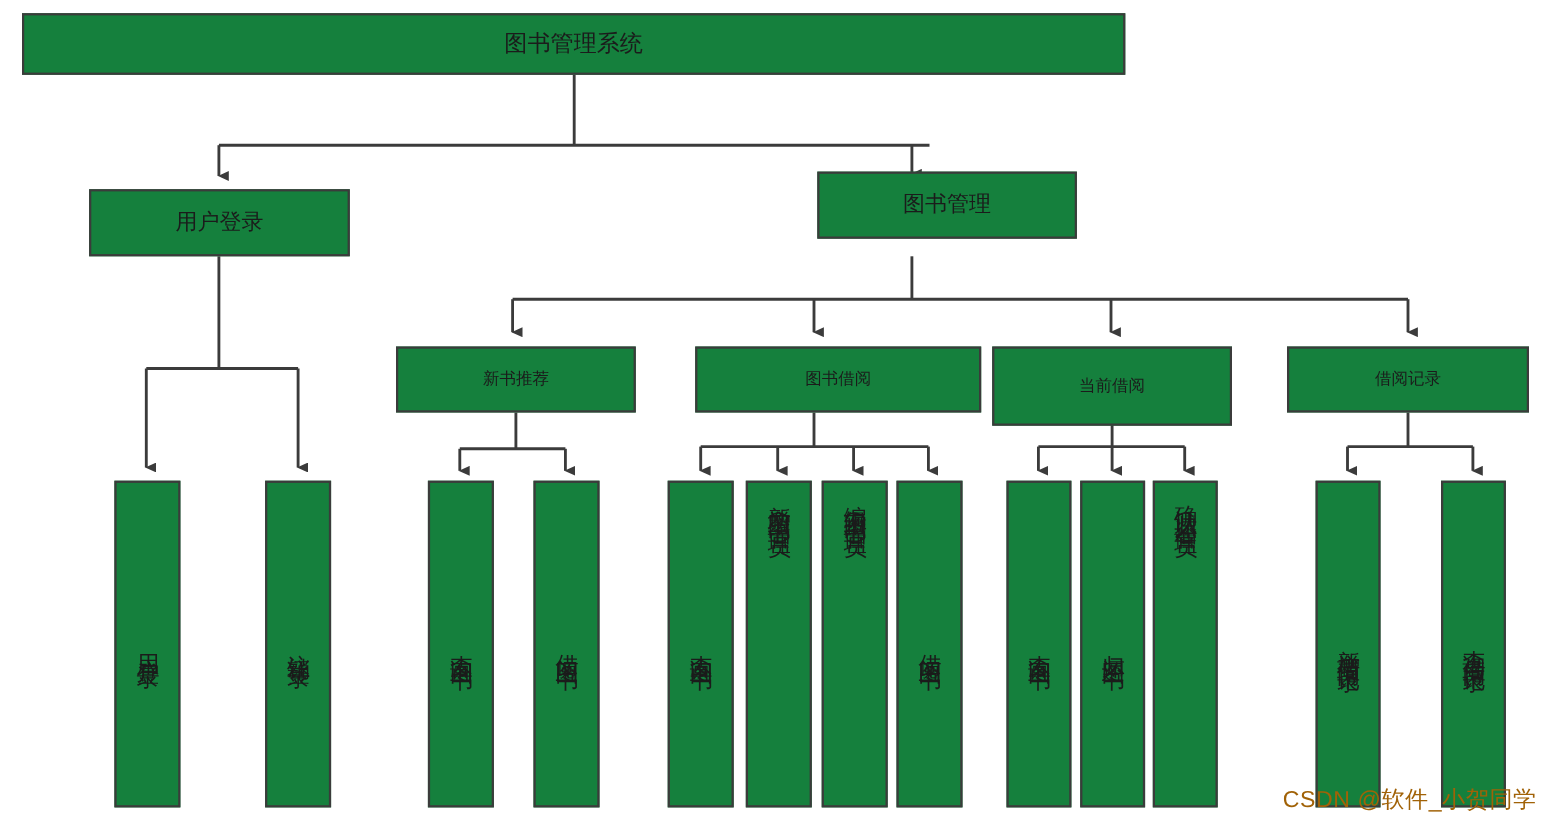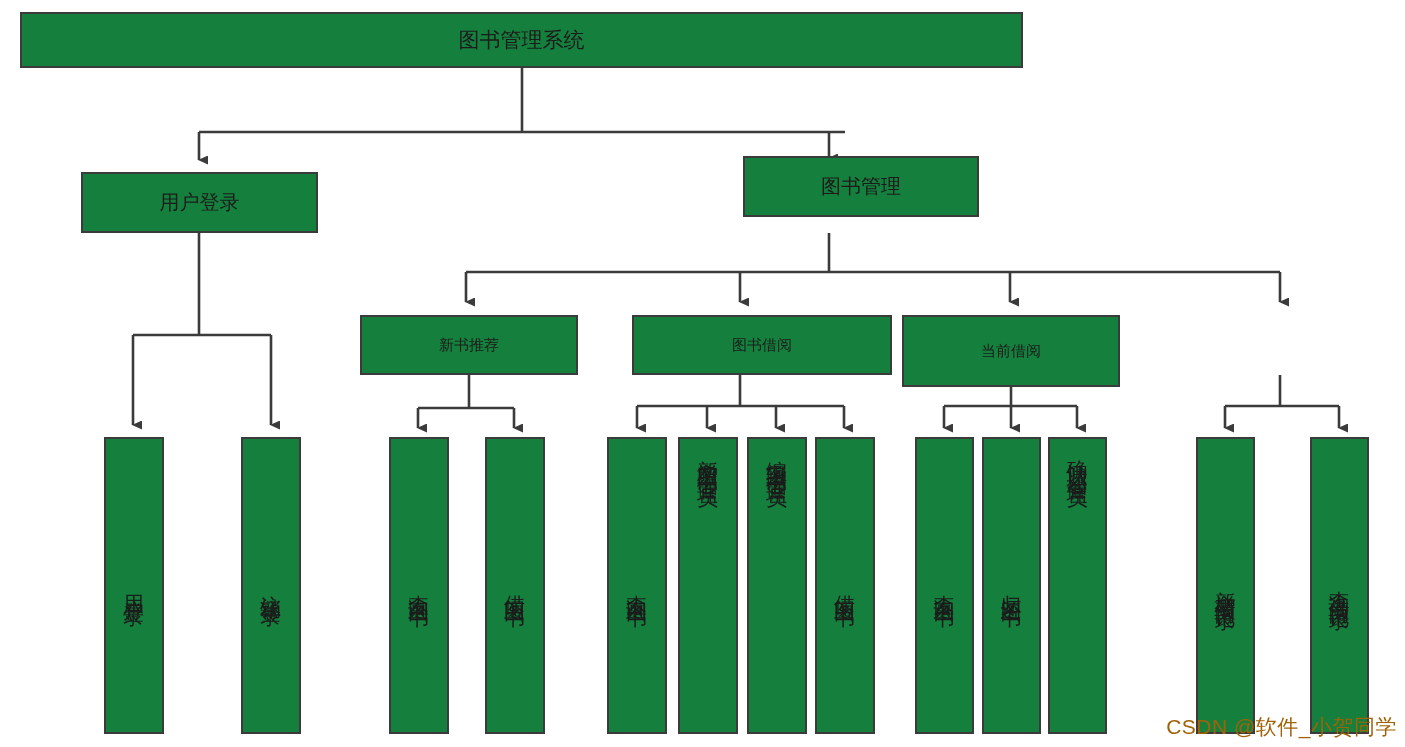--- a/index.html
+++ b/index.html
@@ -117,20 +117,23 @@
 
   <div class="node lvl2" style="left:360px;top:315px;width:218px;height:60px;">
     <span class="node-label">新书推荐</span>
   </div>
   <div class="node lvl2" style="left:632px;top:315px;width:260px;height:60px;">
     <span class="node-label">图书借阅</span>
   </div>
   <div class="node lvl2" style="left:902px;top:315px;width:218px;height:72px;">
     <span class="node-label">当前借阅</span>
   </div>
+  <div class="node lvl2" style="left:1170px;top:315px;width:220px;height:60px;">
+    <span class="node-label">借阅记录</span>
+  </div>
 
   <div class="node leaf" style="left:104px;top:437px;width:60px;height:297px;">
     <span class="node-label">用户登录</span>
   </div>
   <div class="node leaf" style="left:241px;top:437px;width:60px;height:297px;">
     <span class="node-label">注销登录</span>
   </div>
 
   <div class="node leaf" style="left:389px;top:437px;width:60px;height:297px;">
     <span class="node-label">查询图书</span>

